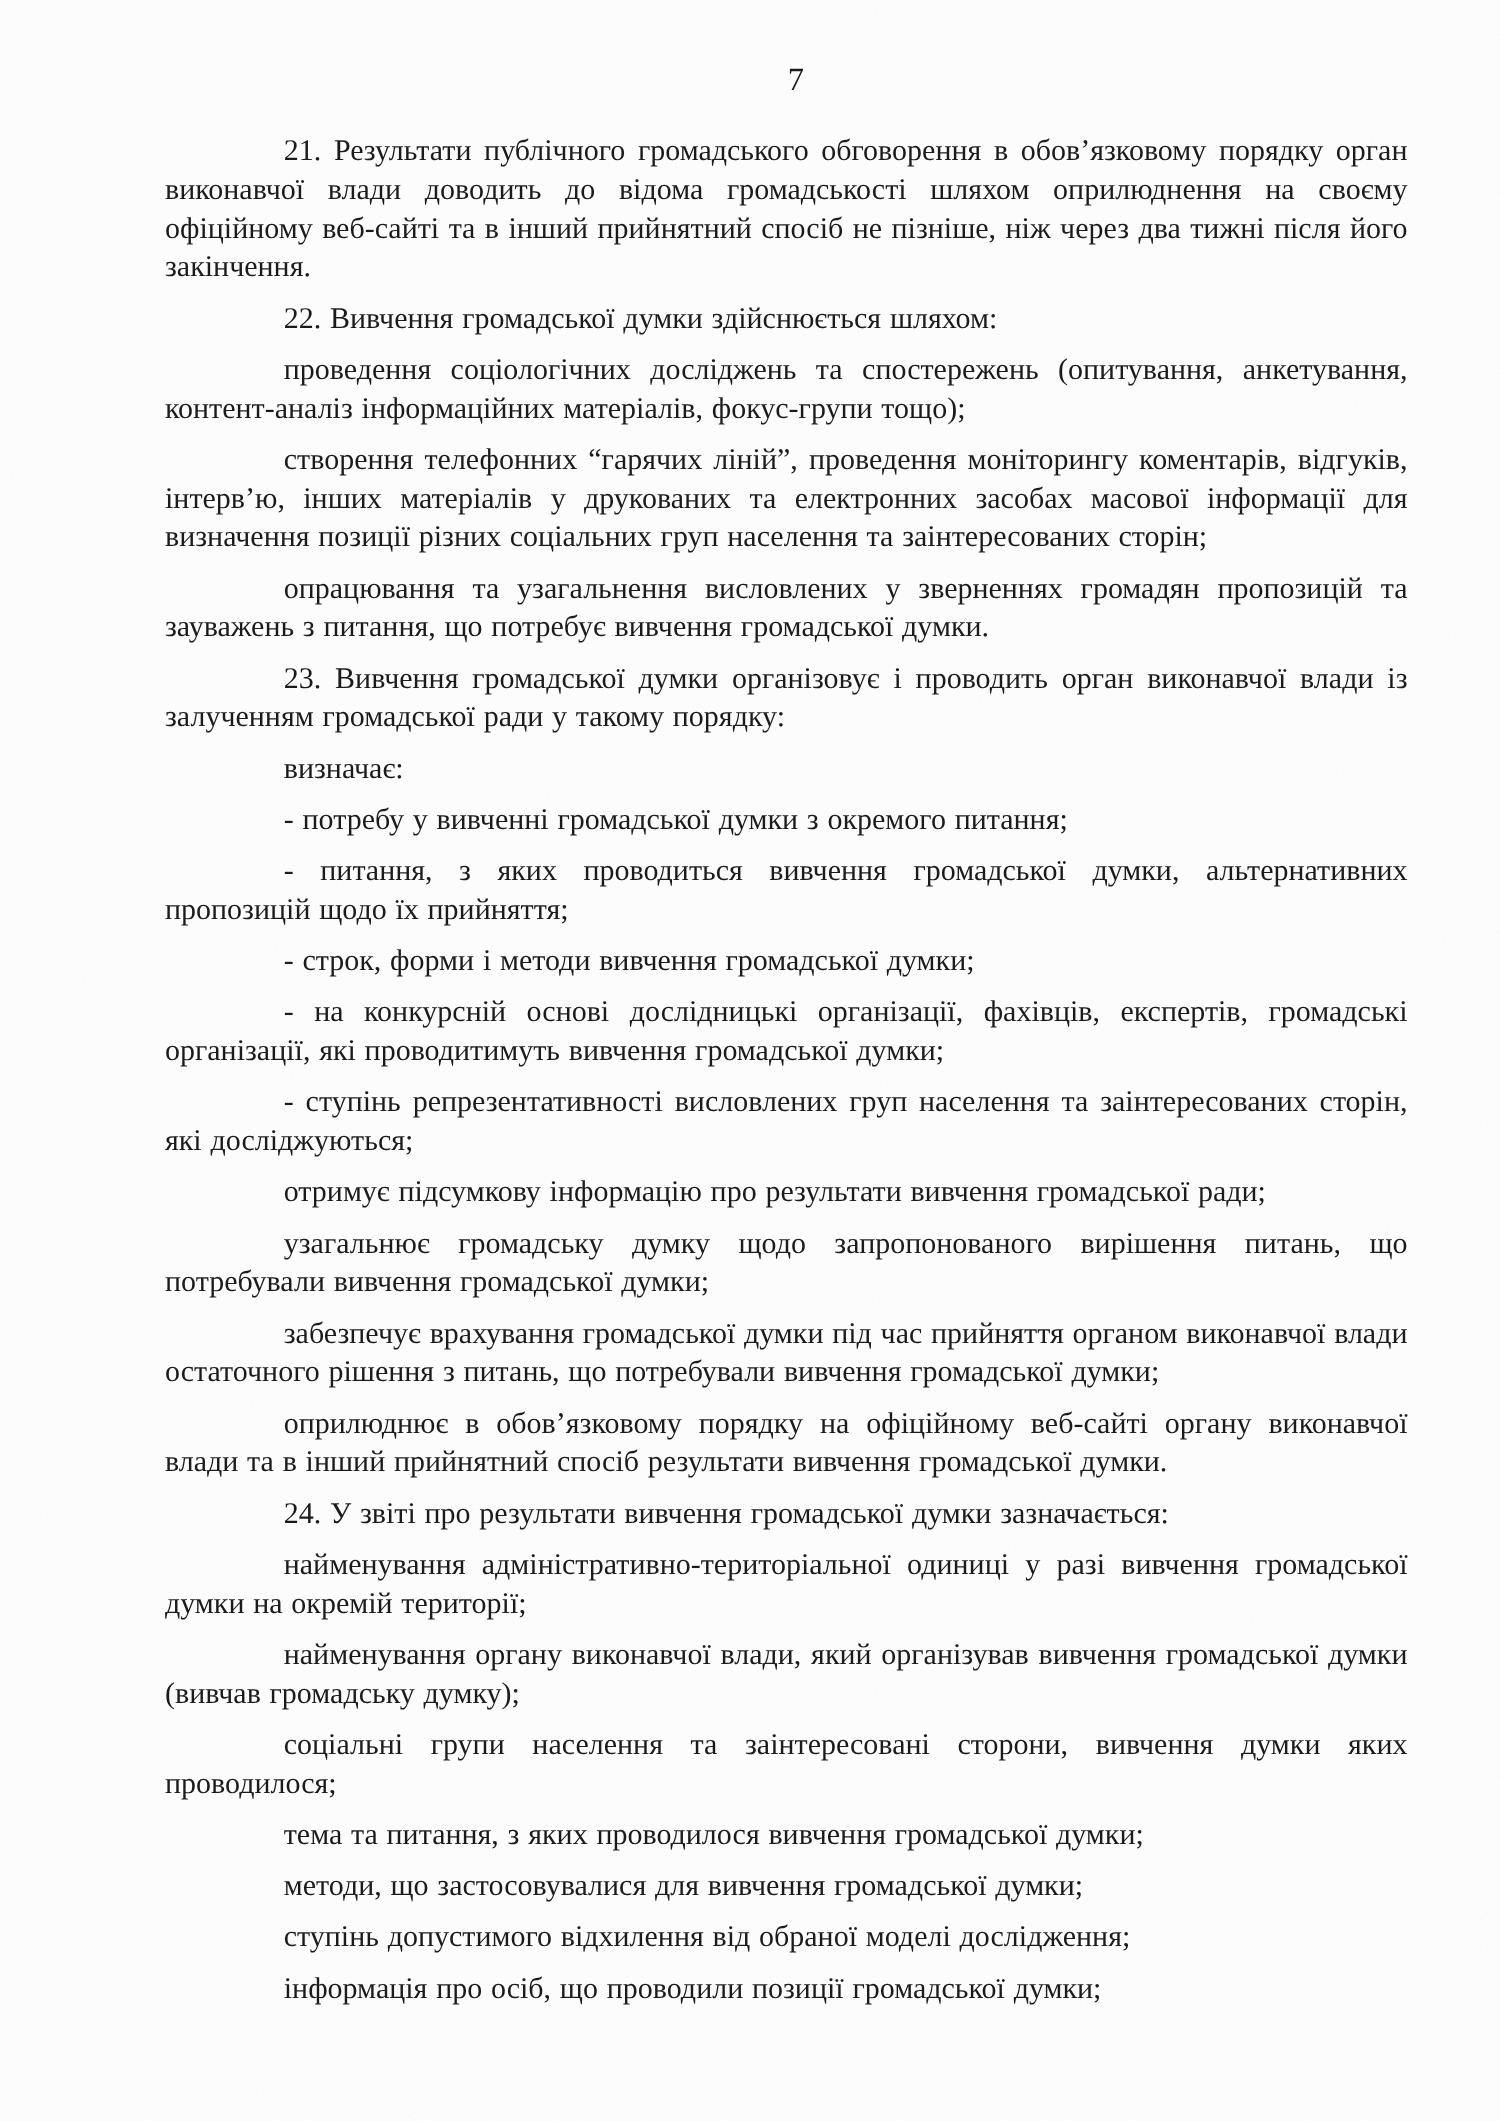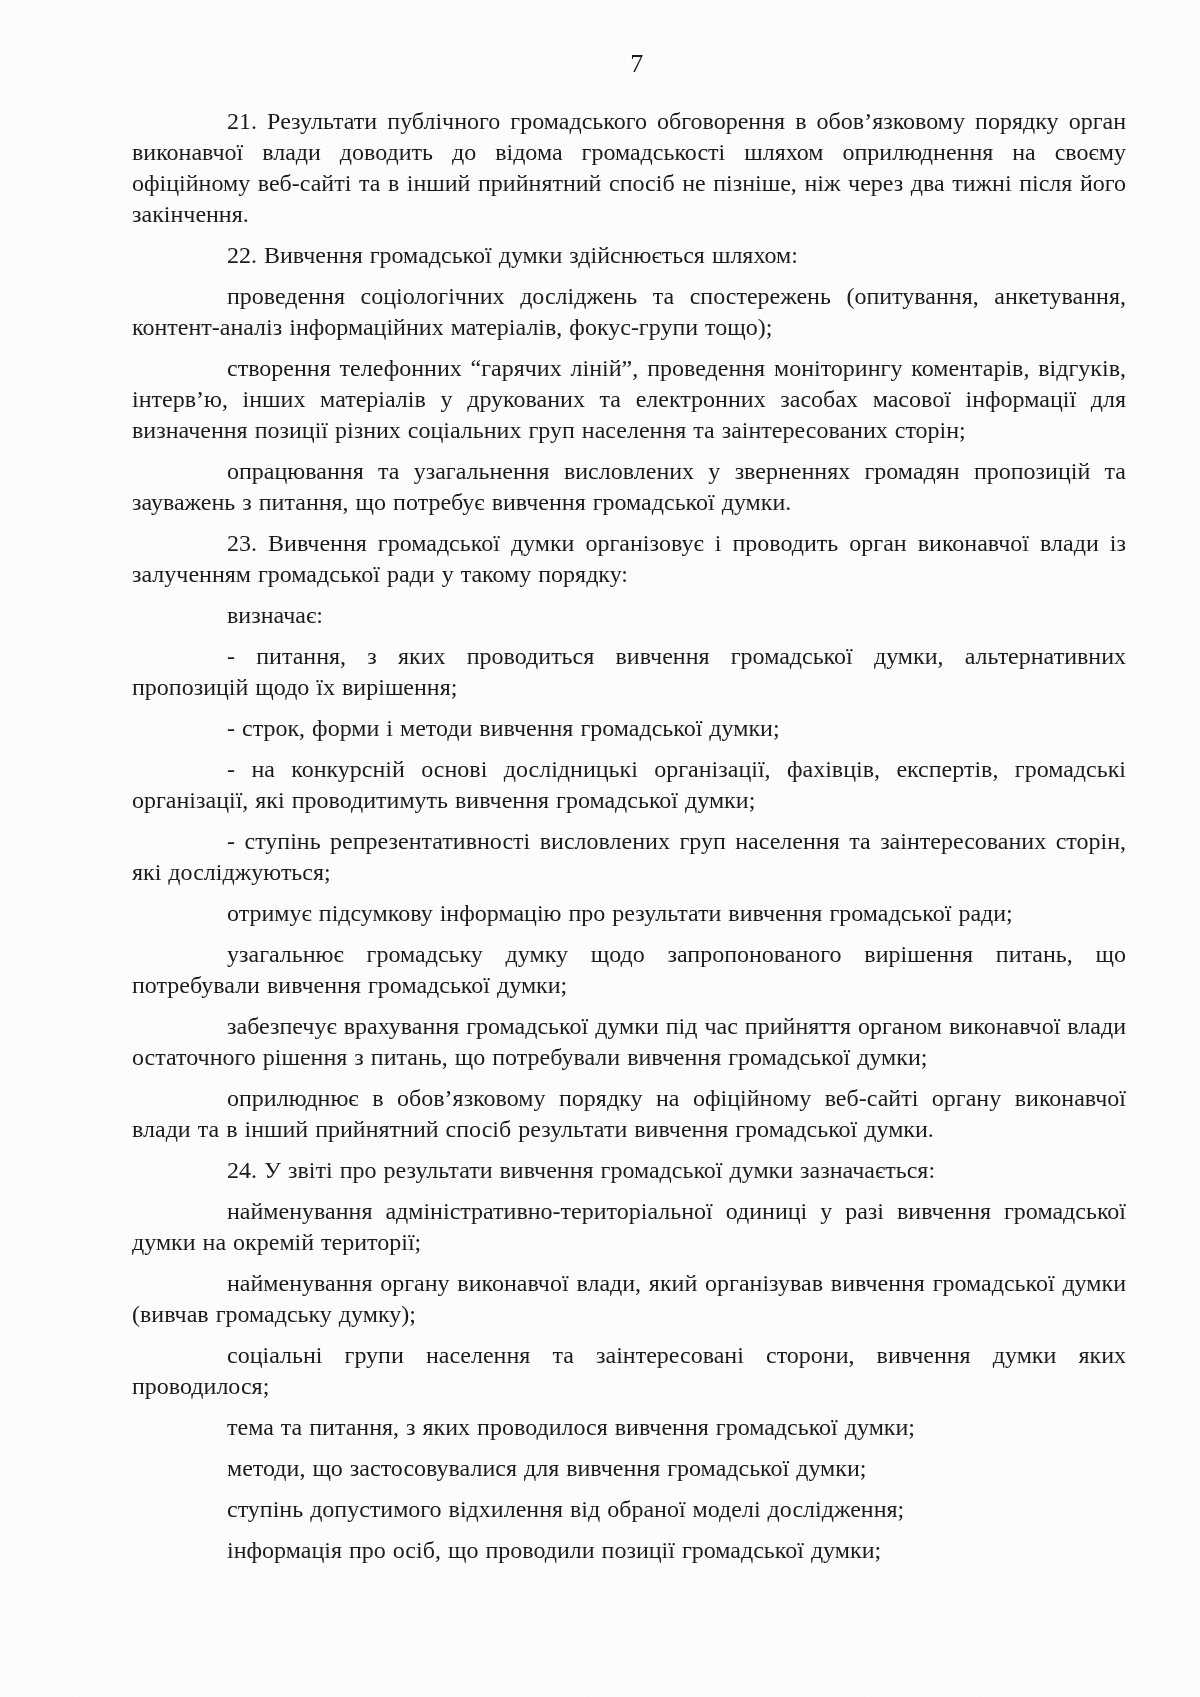--- a/index.html
+++ b/index.html
@@ -65,21 +65,22 @@
   <div class="content">
     <div class="page-number">7</div>
 
     <p>21. Результати публічного громадського обговорення в обов’язковому порядку орган виконавчої влади доводить до відома громадськості шляхом оприлюднення на своєму офіційному веб-сайті та в інший прийнятний спосіб не пізніше, ніж через два тижні після його закінчення.</p>
     <p>22. Вивчення громадської думки здійснюється шляхом:</p>
     <p>проведення соціологічних досліджень та спостережень (опитування, анкетування, контент-аналіз інформаційних матеріалів, фокус-групи тощо);</p>
     <p>створення телефонних “гарячих ліній”, проведення моніторингу коментарів, відгуків, інтерв’ю, інших матеріалів у друкованих та електронних засобах масової інформації для визначення позиції різних соціальних груп населення та заінтересованих сторін;</p>
     <p>опрацювання та узагальнення висловлених у зверненнях громадян пропозицій та зауважень з питання, що потребує вивчення громадської думки.</p>
     <p>23. Вивчення громадської думки організовує і проводить орган виконавчої влади із залученням громадської ради у такому порядку:</p>
     <p>визначає:</p>
-    <p>- питання, з яких проводиться вивчення громадської думки, альтернативних пропозицій щодо їх вирішення;</p>
+    <p>- потребу у вивченні громадської думки з окремого питання;</p>
+    <p>- питання, з яких проводиться вивчення громадської думки, альтернативних пропозицій щодо їх прийняття;</p>
     <p>- строк, форми і методи вивчення громадської думки;</p>
     <p>- на конкурсній основі дослідницькі організації, фахівців, експертів, громадські організації, які проводитимуть вивчення громадської думки;</p>
     <p>- ступінь репрезентативності висловлених груп населення та заінтересованих сторін, які досліджуються;</p>
     <p>отримує підсумкову інформацію про результати вивчення громадської ради;</p>
     <p>узагальнює громадську думку щодо запропонованого вирішення питань, що потребували вивчення громадської думки;</p>
     <p>забезпечує врахування громадської думки під час прийняття органом виконавчої влади остаточного рішення з питань, що потребували вивчення громадської думки;</p>
     <p>оприлюднює в обов’язковому порядку на офіційному веб-сайті органу виконавчої влади та в інший прийнятний спосіб результати вивчення громадської думки.</p>
     <p>24. У звіті про результати вивчення громадської думки зазначається:</p>
     <p>найменування адміністративно-територіальної одиниці у разі вивчення громадської думки на окремій території;</p>
     <p>найменування органу виконавчої влади, який організував вивчення громадської думки (вивчав громадську думку);</p>

